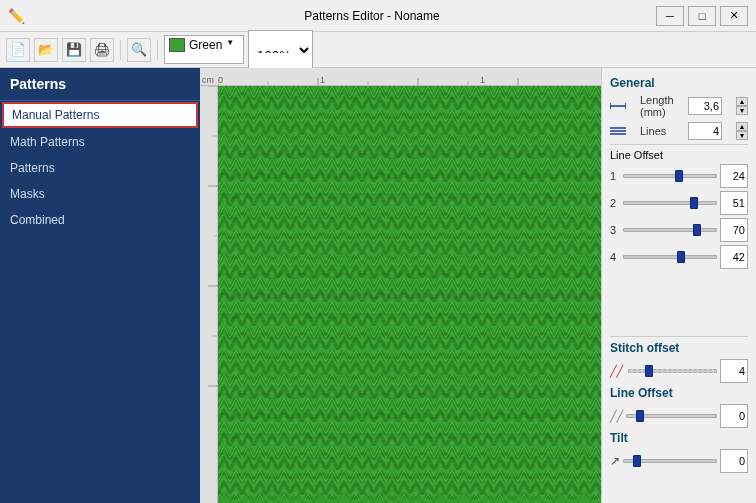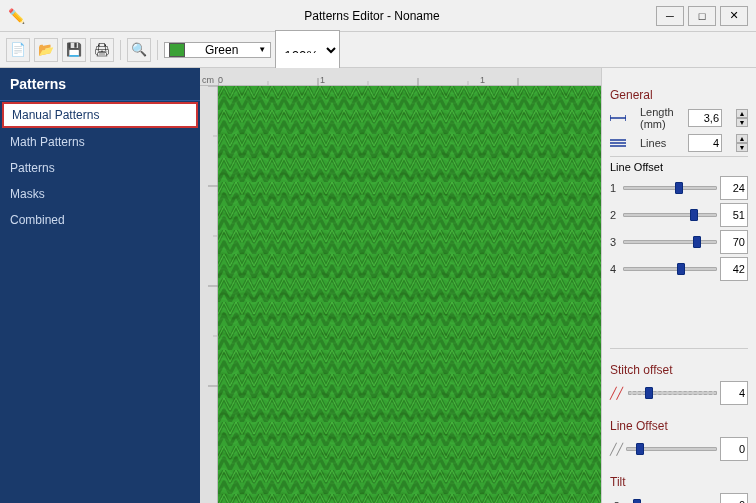--- a/index.html
+++ b/index.html
@@ -47,27 +47,27 @@
     .toolbar-btn {
       width: 24px; height: 24px;
       background: #f0f0f0;
       border: 1px solid #ccc;
       cursor: pointer;
       display: flex; align-items: center; justify-content: center;
       font-size: 13px;
     }
     .toolbar-sep { width: 1px; height: 20px; background: #ccc; margin: 0 2px; }
     .color-selector {
-      display: flex; align-items: center;
+      display: flex; align-items: flex-start;
       border: 1px solid #aaa;
       background: white;
       padding: 2px 4px;
       cursor: pointer;
-      gap: 20px;
-      height: 16px;
+      gap: 4px;
+      height: 29px;
       min-width: 80px;
     }
     .color-box {
       width: 16px; height: 14px;
       background: #3aa135;
       border: 1px solid #555;
     }
     .zoom-selector {
       border: 1px solid #aaa;
       background: white;
@@ -156,24 +156,24 @@
     .right-panel {
       width: 155px;
       background: #f0f0f0;
       border-left: 1px solid #ccc;
       padding: 6px 8px;
       flex-shrink: 0;
       overflow-y: auto;
     }
     .section-title {
       font-size: 12px;
-      font-weight: normal;
-      color: #7f1d1d;
+      font-weight: bold;
+      color: #0c4a6e;
       margin-bottom: 4px;
-      margin-top: 14px;
+      margin-top: 2px;
     }
     .prop-row {
       display: flex;
       align-items: center;
       margin-bottom: 4px;
       gap: 14px;
     }
     .prop-icon {
       width: 16px; height: 14px;
       flex-shrink: 0;

